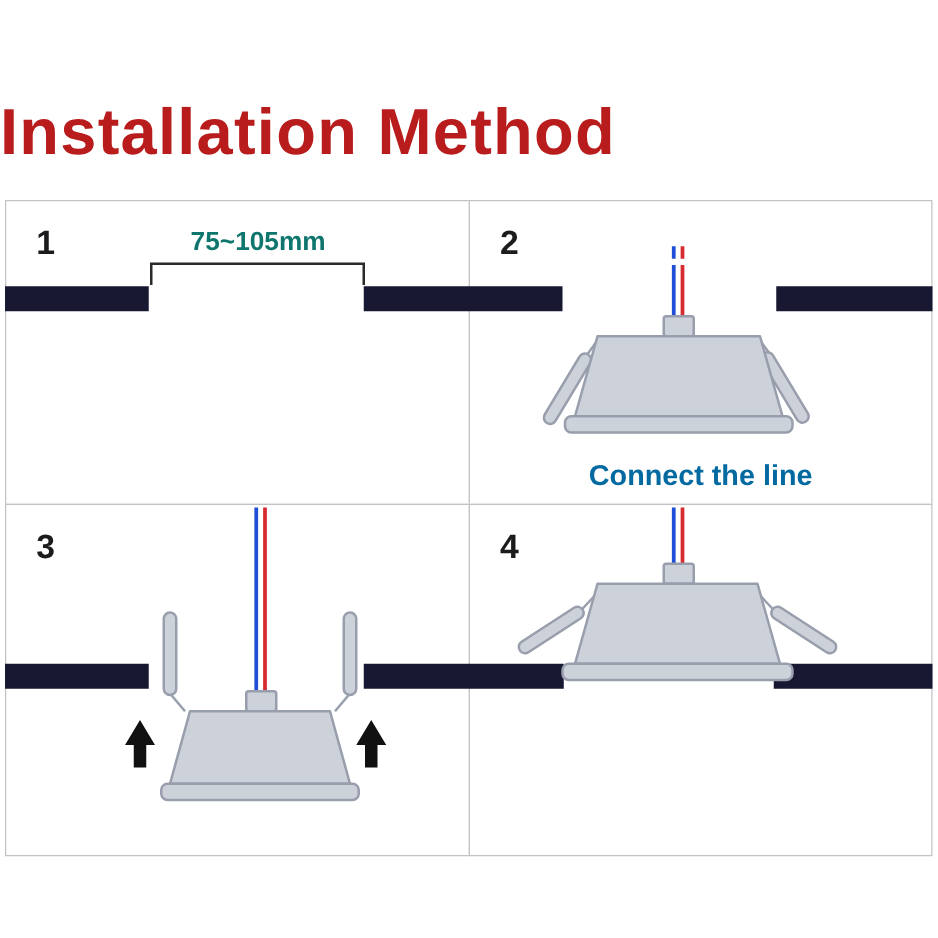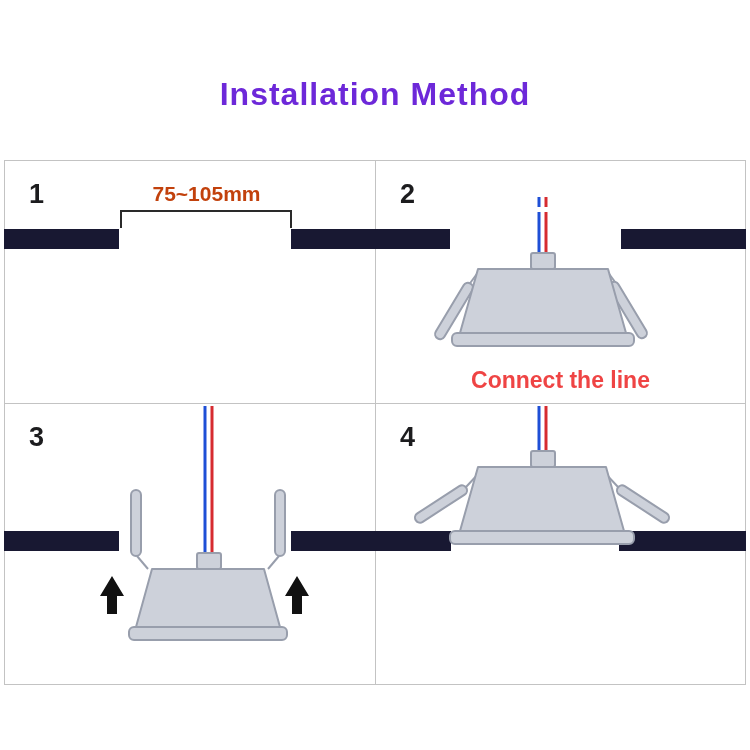--- a/index.html
+++ b/index.html
@@ -1,30 +1,30 @@
 <!DOCTYPE html>
 <html><head>
 <meta charset="utf-8">
 <style>
   html,body{margin:0;padding:0;background:#ffffff;}
   .page{position:relative;width:750px;height:750px;background:#ffffff;overflow:hidden;
         font-family:"Liberation Sans",sans-serif;color:#1c1c1e;}
-  .title{position:absolute;top:76px;left:0;width:100%;margin:0;text-align:center;
-         font-size:32px;font-weight:bold;letter-spacing:1px;color:#6d28d9;}
+  .title{position:absolute;top:76px;left:0;width:100%;margin:0;text-align:left;
+         font-size:52px;font-weight:bold;letter-spacing:1px;color:#b91c1c;}
   .grid{position:absolute;left:4px;top:160px;width:742px;height:525px;z-index:1;}
   .panel{position:absolute;border:1px solid #c3c3c3;box-sizing:border-box;background:#ffffff;}
   .p1{left:0;top:0;width:372px;height:244px;}
   .p2{left:371px;top:0;width:371px;height:244px;}
   .p3{left:0;top:243px;width:372px;height:282px;}
   .p4{left:371px;top:243px;width:371px;height:282px;}
   .step-num{position:absolute;top:18px;left:24px;font-size:27px;font-weight:bold;color:#1c1c1e;}
   .dim-label{position:absolute;left:114px;top:21px;width:175px;text-align:center;
-             font-size:21px;font-weight:bold;color:#c2410c;}
+             font-size:21px;font-weight:bold;color:#0f766e;}
   .caption{position:absolute;left:0;width:100%;text-align:center;font-size:23px;
-           font-weight:bold;color:#ef4444;}
+           font-weight:bold;color:#0369a1;}
   .p2 .caption{top:206px;}
   .p4 .caption{top:203px;}
   .art{position:absolute;left:0;top:0;z-index:2;pointer-events:none;}
 </style>
 </head>
 <body>
 
 <div class="page">
 
   <h1 class="title">Installation Method</h1>

